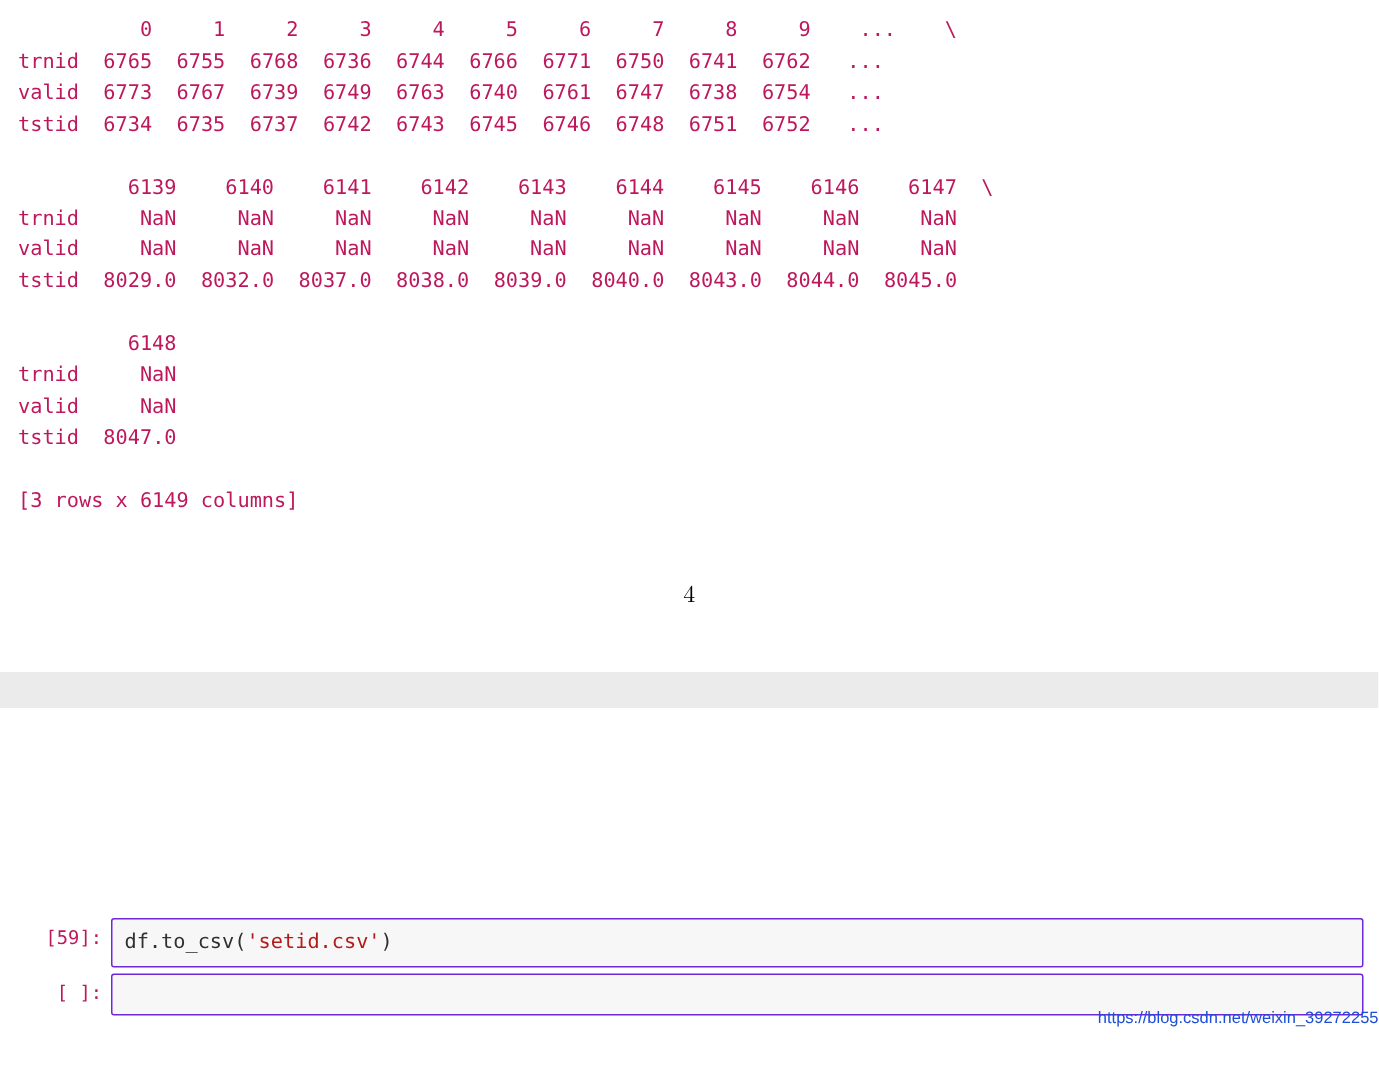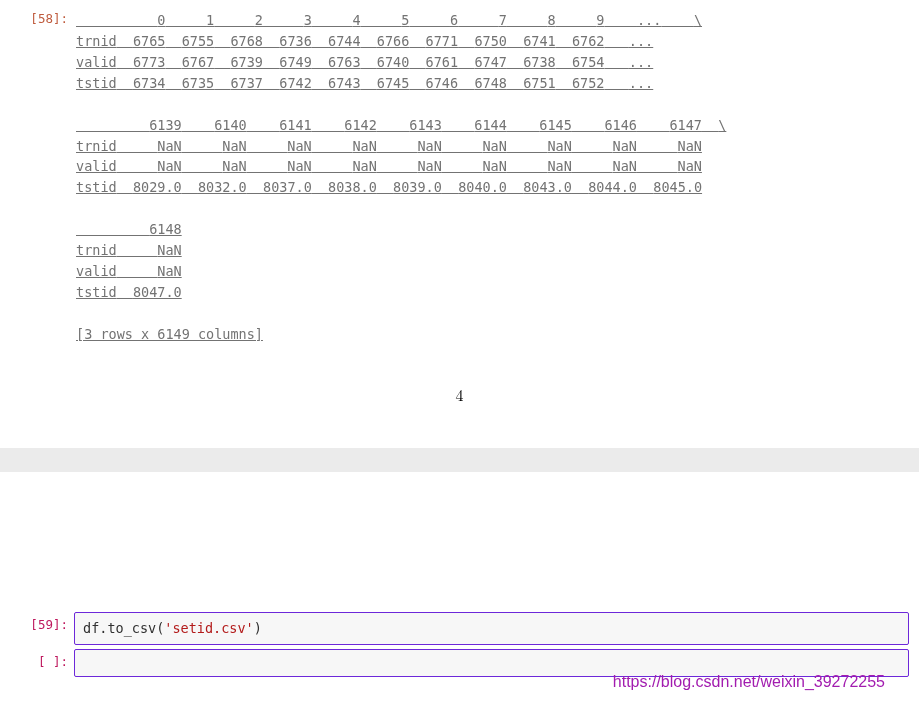--- a/index.html
+++ b/index.html
@@ -41,55 +41,52 @@
     line-height: 1.4;
     min-height: 14px;
   }
   .input-box .s { color: #b31b1b; } 
   pre.output {
     margin: 0;
     padding: 4px 2px;
     font-family: "DejaVu Sans Mono", Menlo, Consolas, monospace;
     font-size: 13.5px;
     line-height: 1.55;
-    color: #737373;
+    color: #be185d;
     white-space: pre;
-    text-decoration: underline;
   }
   .page-number {
     text-align: center;
     font-family: "Latin Modern Roman", "CMU Serif", "Times New Roman", serif;
     font-size: 16px;
     padding: 34px 0 42px 0;
   }
   .separator {
     height: 24px;
     background: #ebebeb;
   }
   .gap-big {
     height: 140px;
   }
   .watermark {
     position: relative;
     text-align: right;
-    font-size: 16px;
-    color: #a21caf;
-    padding-right: 34px;
+    font-size: 11px;
+    color: #1d4ed8;
     margin-top: -4px;
     font-family: Arial, sans-serif;
     pointer-events: none;
   }
 </style>
 </head>
 <body>
 
 <div class="page">
 
   <div class="cell">
-    <div class="prompt-col prompt-out">[58]:</div>
     <div class="body-col">
 <pre class="output">          <span>0</span>     <span>1</span>     <span>2</span>     <span>3</span>     <span>4</span>     <span>5</span>     <span>6</span>     <span>7</span>     <span>8</span>     <span>9</span>    <span>...</span>    <span>\</span>
 <span>trnid</span>  <span>6765</span>  <span>6755</span>  <span>6768</span>  <span>6736</span>  <span>6744</span>  <span>6766</span>  <span>6771</span>  <span>6750</span>  <span>6741</span>  <span>6762</span>   <span>...</span>
 <span>valid</span>  <span>6773</span>  <span>6767</span>  <span>6739</span>  <span>6749</span>  <span>6763</span>  <span>6740</span>  <span>6761</span>  <span>6747</span>  <span>6738</span>  <span>6754</span>   <span>...</span>
 <span>tstid</span>  <span>6734</span>  <span>6735</span>  <span>6737</span>  <span>6742</span>  <span>6743</span>  <span>6745</span>  <span>6746</span>  <span>6748</span>  <span>6751</span>  <span>6752</span>   <span>...</span>
 
          <span>6139</span>    <span>6140</span>    <span>6141</span>    <span>6142</span>    <span>6143</span>    <span>6144</span>    <span>6145</span>    <span>6146</span>    <span>6147</span>  <span>\</span>
 <span>trnid</span>     <span>NaN</span>     <span>NaN</span>     <span>NaN</span>     <span>NaN</span>     <span>NaN</span>     <span>NaN</span>     <span>NaN</span>     <span>NaN</span>     <span>NaN</span>
 <span>valid</span>     <span>NaN</span>     <span>NaN</span>     <span>NaN</span>     <span>NaN</span>     <span>NaN</span>     <span>NaN</span>     <span>NaN</span>     <span>NaN</span>     <span>NaN</span>
 <span>tstid</span>  <span>8029.0</span>  <span>8032.0</span>  <span>8037.0</span>  <span>8038.0</span>  <span>8039.0</span>  <span>8040.0</span>  <span>8043.0</span>  <span>8044.0</span>  <span>8045.0</span>

